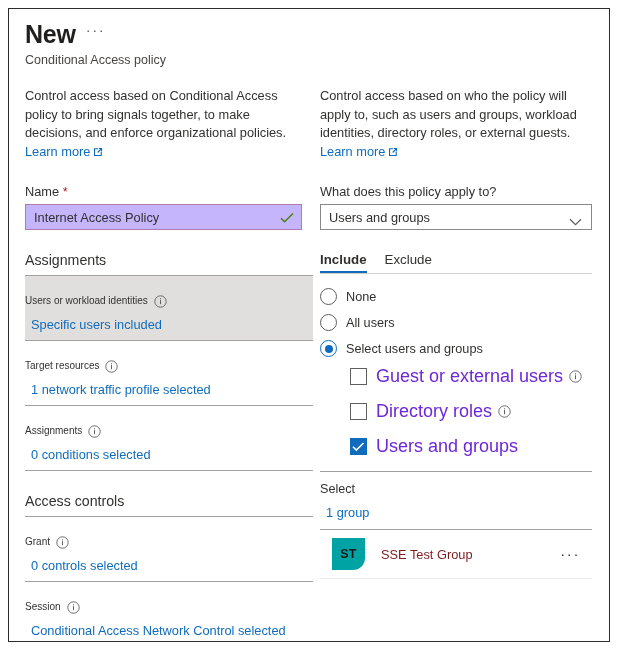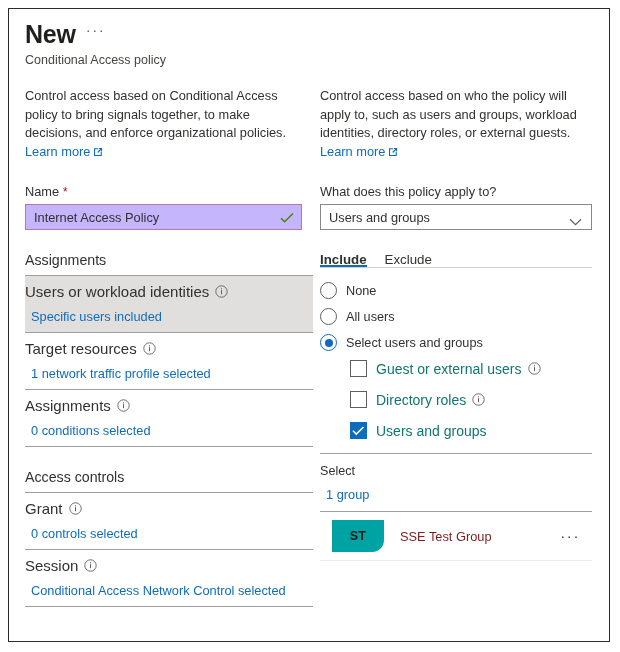--- a/index.html
+++ b/index.html
@@ -159,24 +159,25 @@
   }
   .setting-row {
     padding: 7px 0 8px 0;
     width: 288px;
     box-sizing: border-box;
   }
   .setting-row.selected {
     background: #e1dfdd;
   }
   .row-label {
-    font-size: 15px;
+    font-size: 10px;
     color: #323130;
     display: flex;
     gap: 6px;
+    margin-top: 12px;
   }
   .row-value {
     margin-top: 9px;
     padding-left: 6px;
     font-size: 12.6px;
   }
 
   .info-icon {
     display: inline-flex;
     align-items: center;
@@ -208,20 +209,21 @@
 
   .tabs {
     display: flex;
     gap: 18px;
     margin-top: 22px;
     border-bottom: 0;
   }
   .tab {
     font-size: 13.3px;
     color: #323130;
+    padding-bottom: 6px;
     cursor: pointer;
     position: relative;
   }
   .tab.active {
     font-weight: 700;
   }
   .tab.active::after {
     content: "";
     position: absolute;
     left: 0;
@@ -289,22 +291,22 @@
     box-sizing: border-box;
     flex: 0 0 auto;
     background: #fff;
     position: relative;
   }
   .checkbox.checked {
     background: #0f6cbd;
     border-color: #0f6cbd;
   }
   .checkbox-label {
-    font-size: 14px;
-    color: #0f766e;
+    font-size: 18px;
+    color: #6d28d9;
     display: flex;
     align-items: center;
     gap: 6px;
   }
 
   .sub-rule {
     border: 0;
     border-top: 1px solid #a19f9d;
     margin: 4px 0 0 0;
     width: 272px;
@@ -323,21 +325,21 @@
   }
 
   .group-row {
     display: flex;
     align-items: center;
     height: 48px;
     width: 272px;
     box-sizing: border-box;
   }
   .avatar {
-    width: 52px;
+    width: 33px;
     height: 32px;
     background: #00a3a3;
     color: #1b1b1b;
     font-size: 12.5px;
     font-weight: 600;
     display: flex;
     align-items: center;
     justify-content: center;
     border-radius: 0 0 12px 0;
     flex: 0 0 auto;

